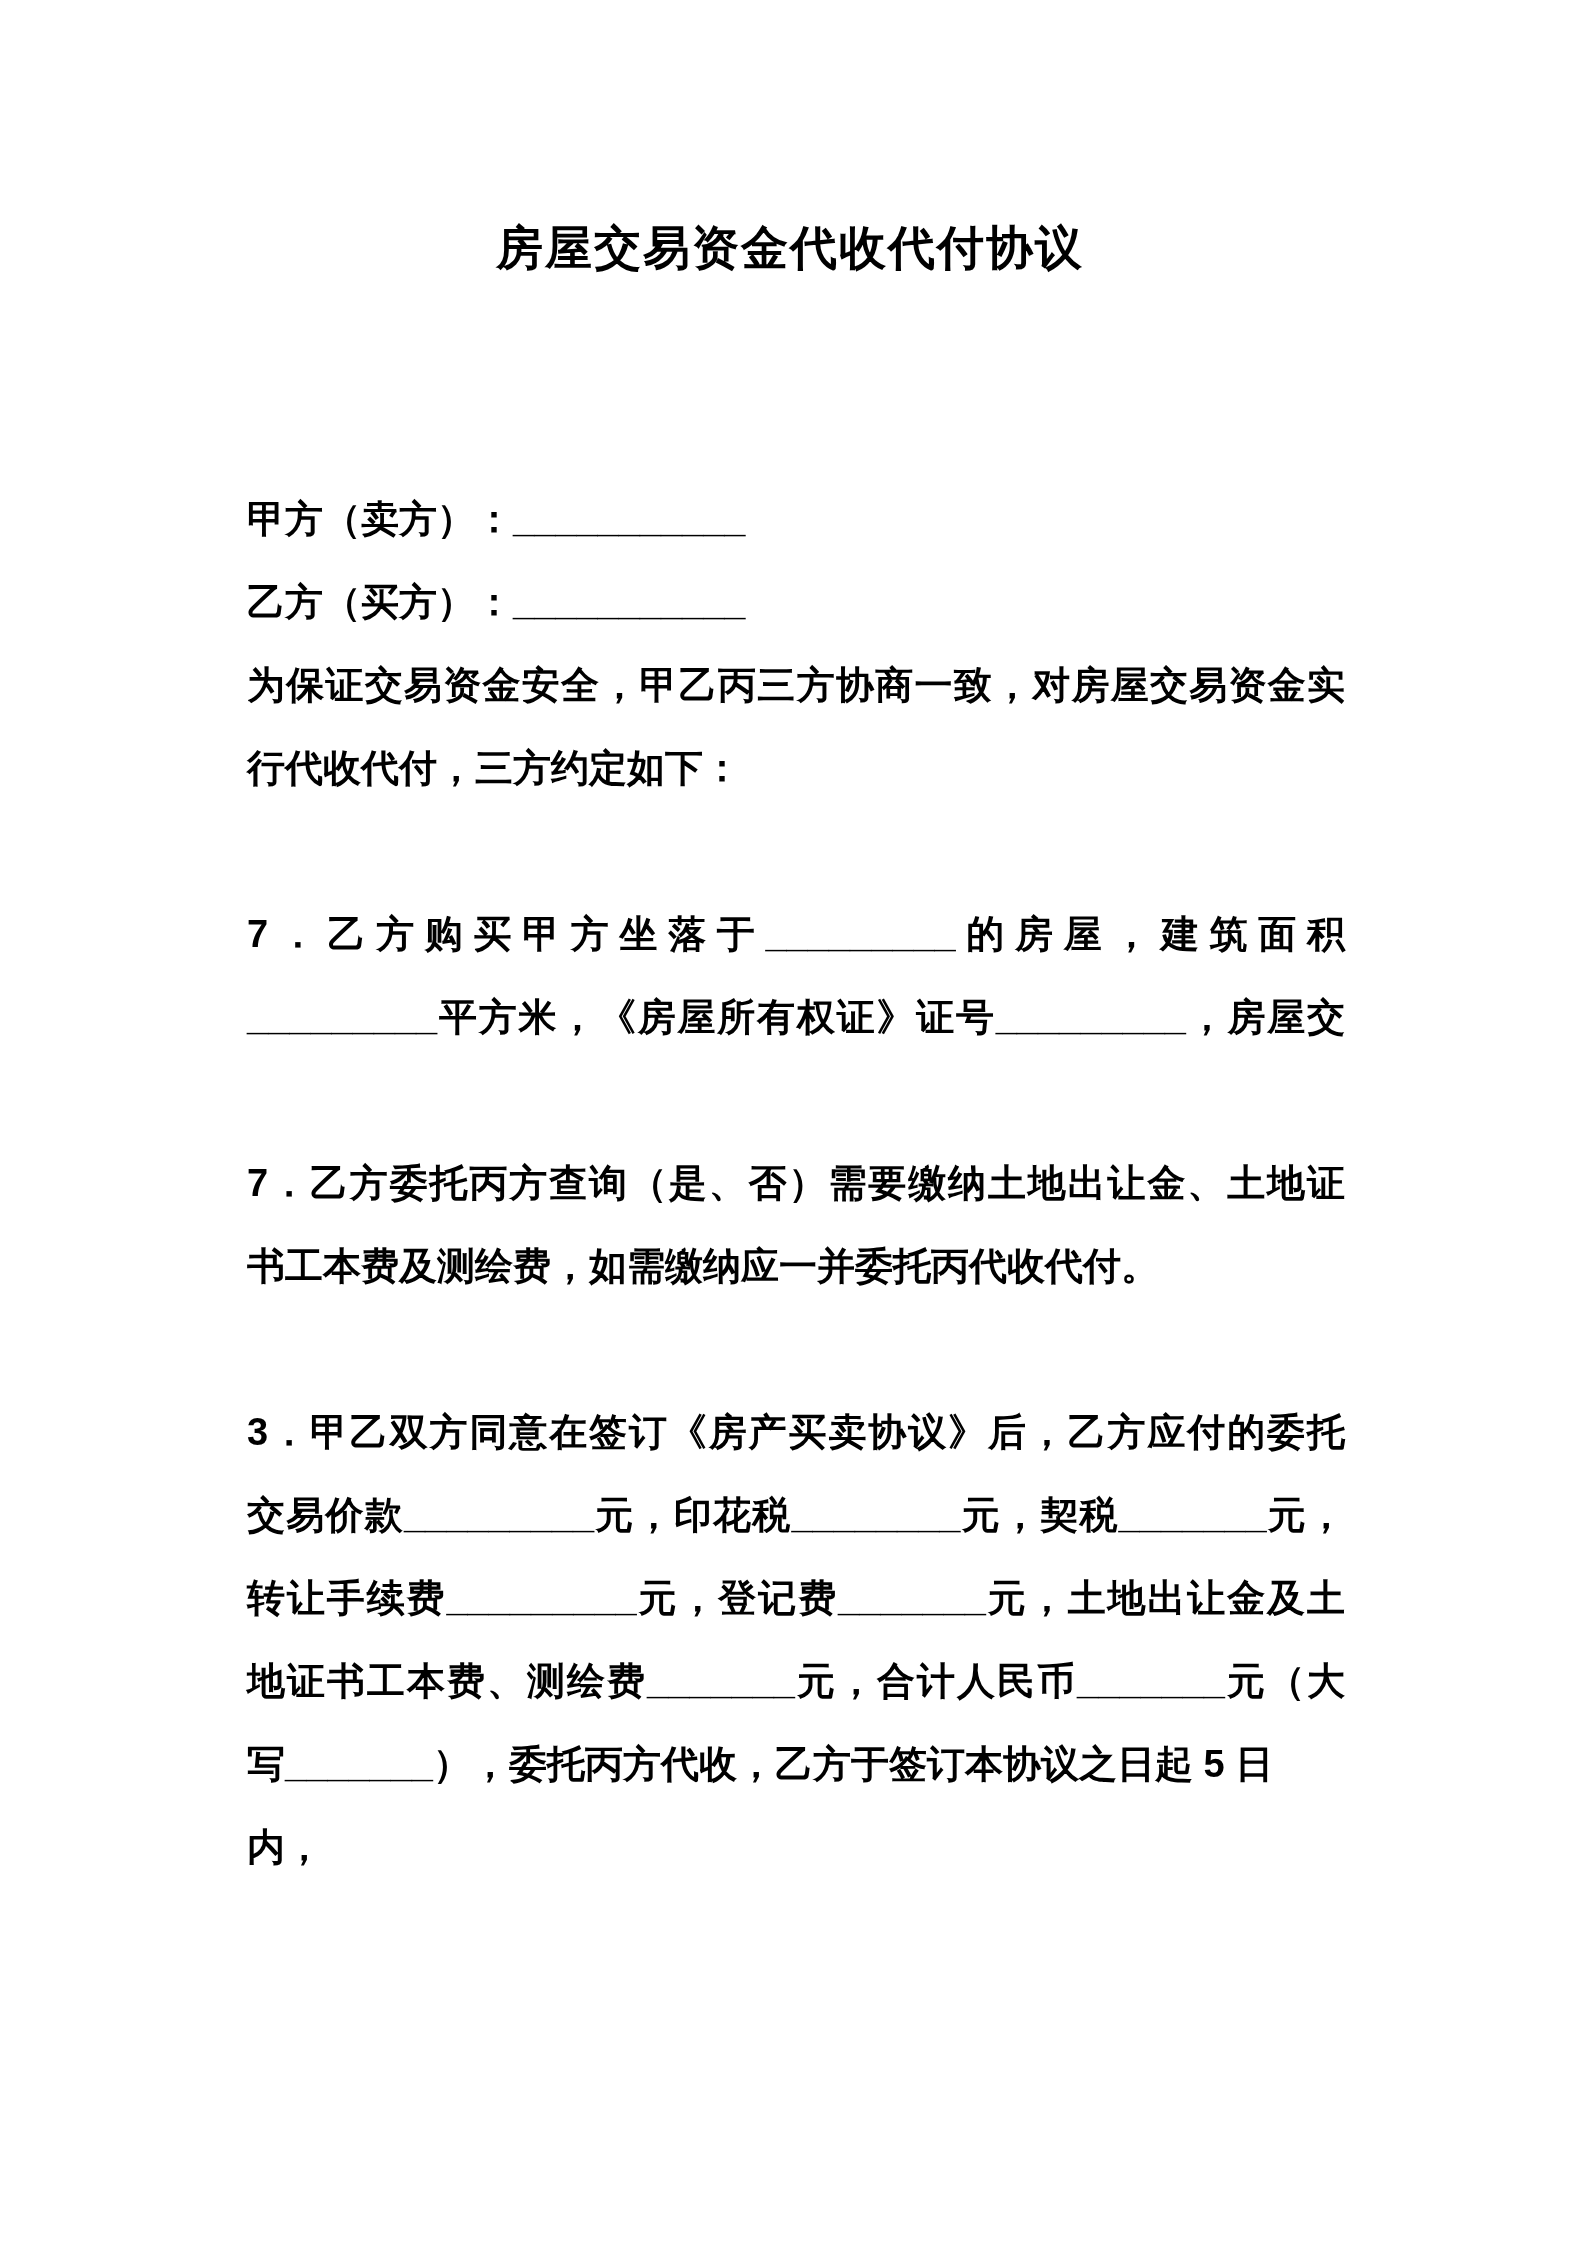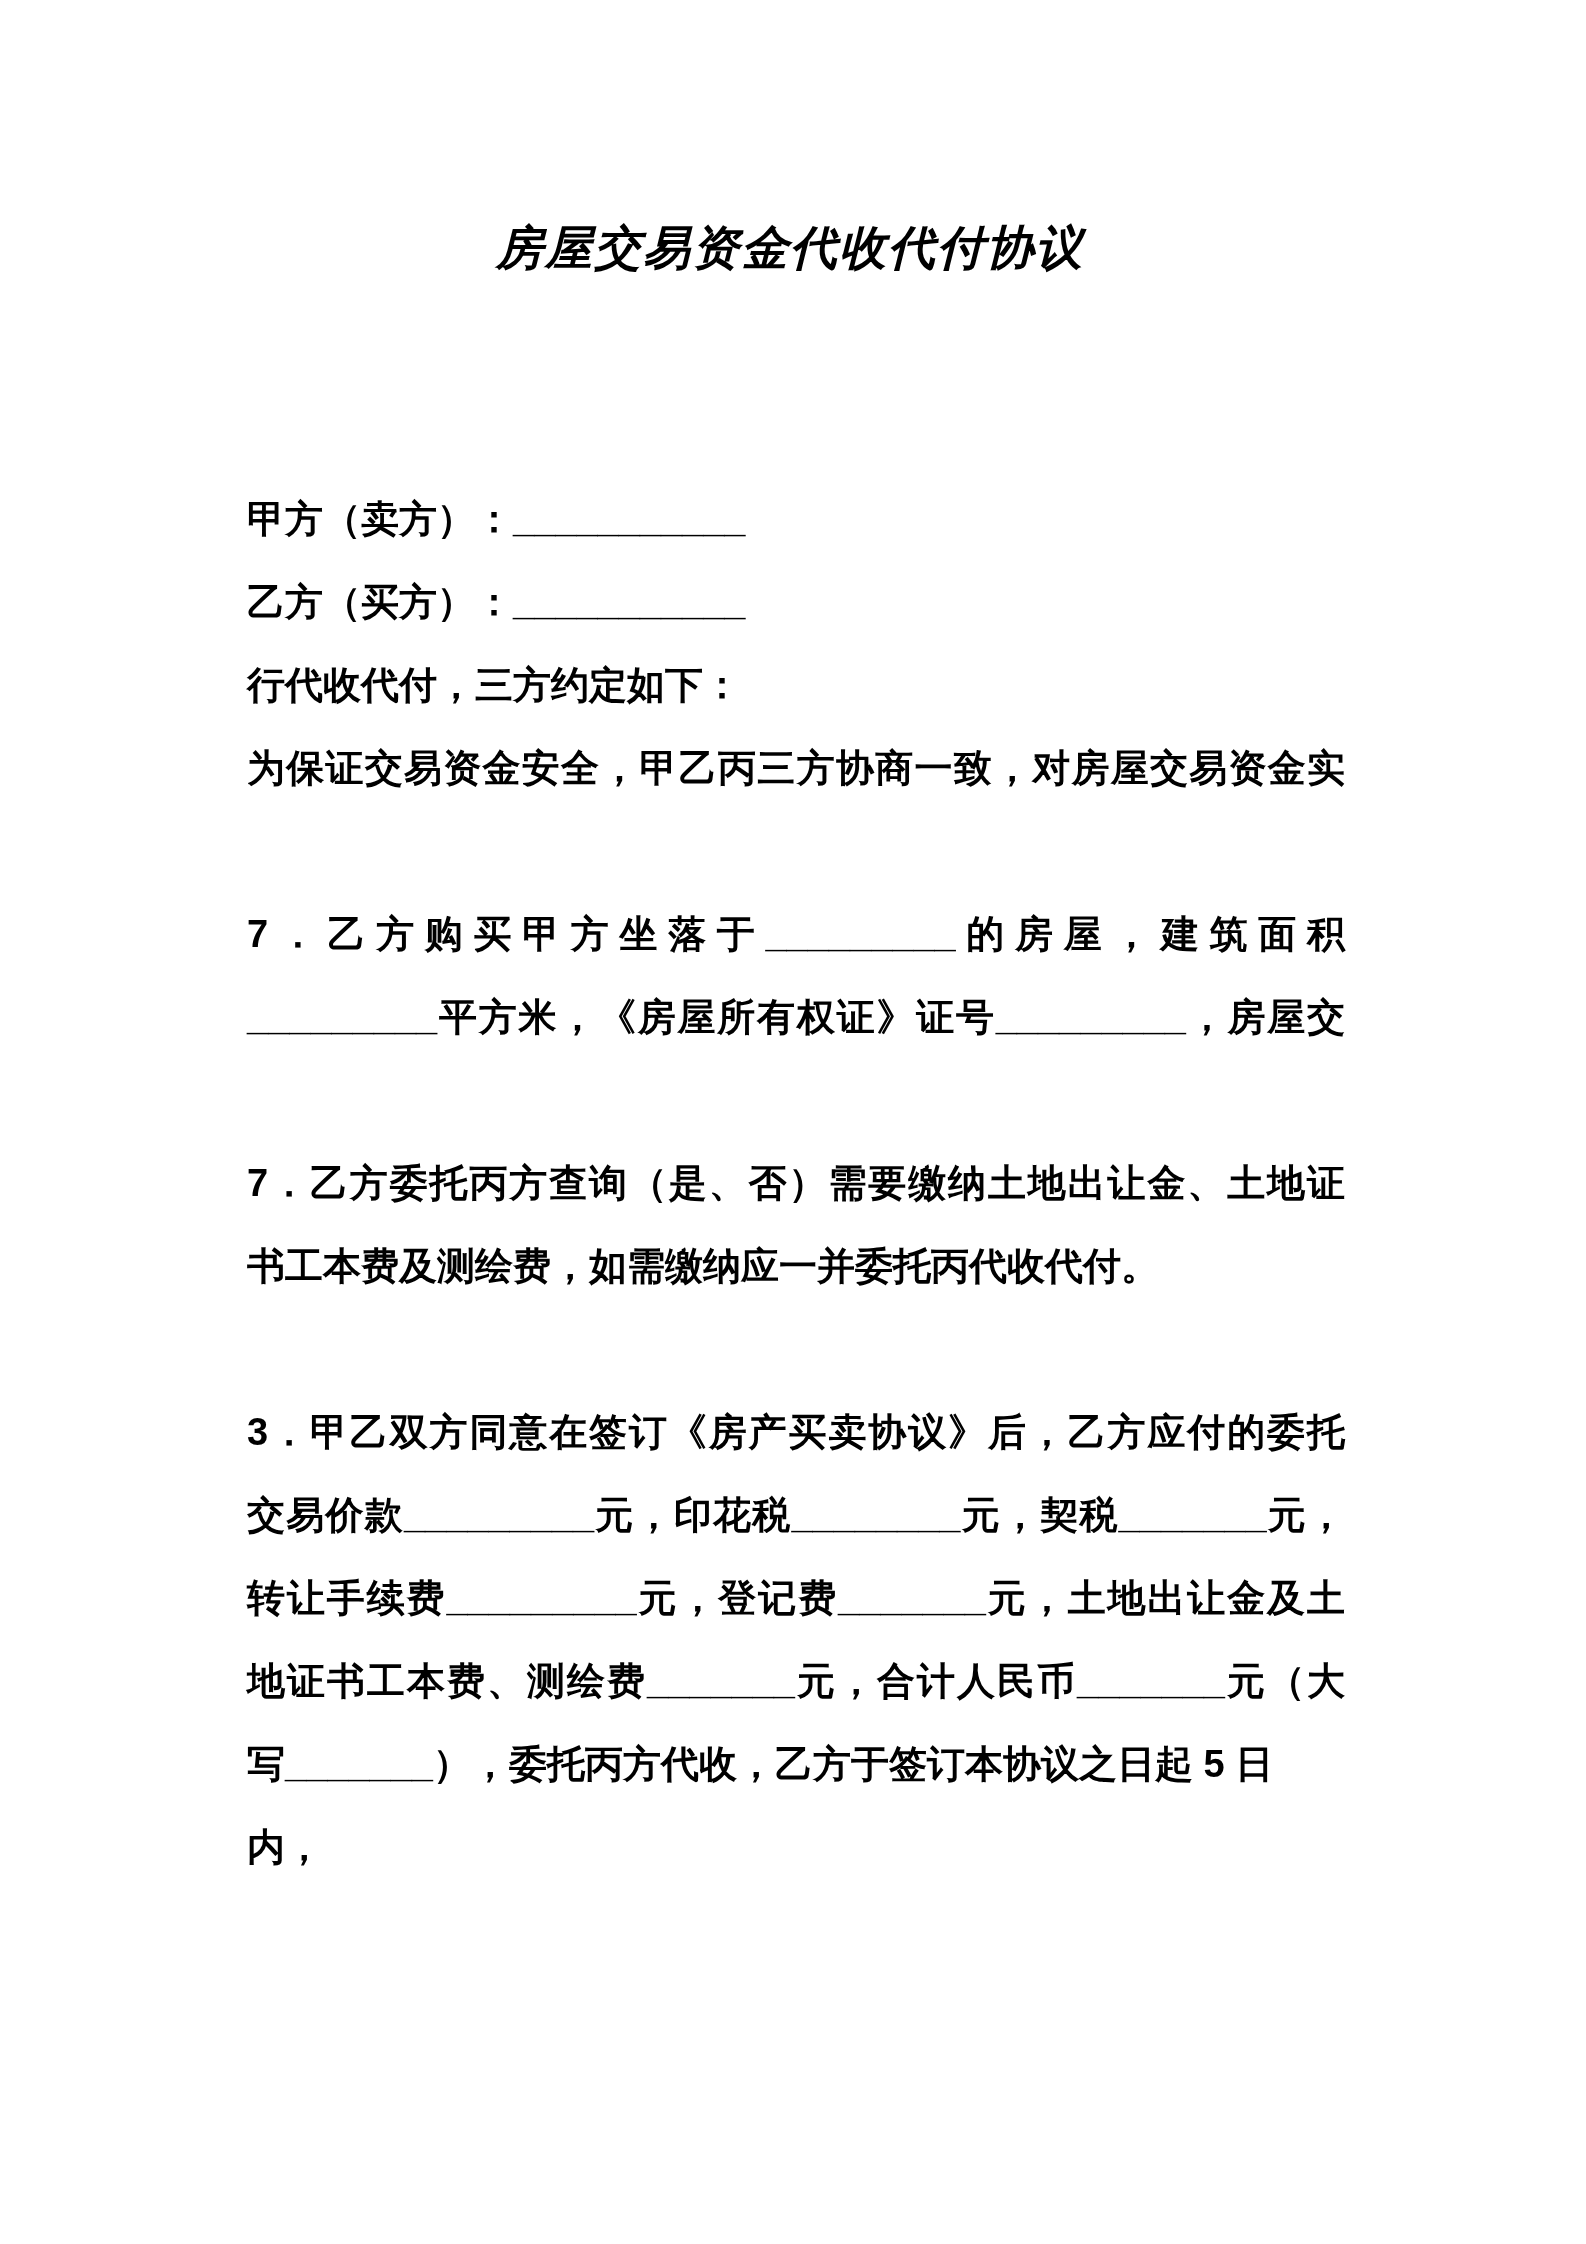--- a/index.html
+++ b/index.html
@@ -20,21 +20,20 @@
   .content {
     padding: 0 241px 0 235px;
   }
   .doc-title {
     margin: 218px 0 0 0;
     font-size: 47px;
     line-height: 60px;
     text-align: center;
     font-weight: 700;
     letter-spacing: 2px;
-    font-style: italic;
   }
   .block {
     margin: 0;
   }
   .parties-block {
     margin-top: 200px;
   }
   .gap-block {
     margin-top: 83px;
   }
@@ -58,22 +57,22 @@
   <div class="content">
 
     <h1 class="doc-title">房屋交易资金代收代付协议</h1>
 
     <div class="block parties-block">
       <div class="ln">甲方（卖方）：___________</div>
       <div class="ln">乙方（买方）：___________</div>
     </div>
 
     <div class="block">
+      <div class="ln jl">为保证交易资金安全，甲乙丙三方协商一致，对房屋交易资金实</div>
       <div class="ln">行代收代付，三方约定如下：</div>
-      <div class="ln jl">为保证交易资金安全，甲乙丙三方协商一致，对房屋交易资金实</div>
     </div>
 
     <div class="block gap-block">
       <div class="ln jl">7．乙方购买甲方坐落于_________的房屋，建筑面积</div>
       <div class="ln jl">_________平方米，《房屋所有权证》证号_________，房屋交</div>
     </div>
 
     <div class="block gap-block">
       <div class="ln jl">7．乙方委托丙方查询（是、否）需要缴纳土地出让金、土地证</div>
       <div class="ln">书工本费及测绘费，如需缴纳应一并委托丙代收代付。</div>

